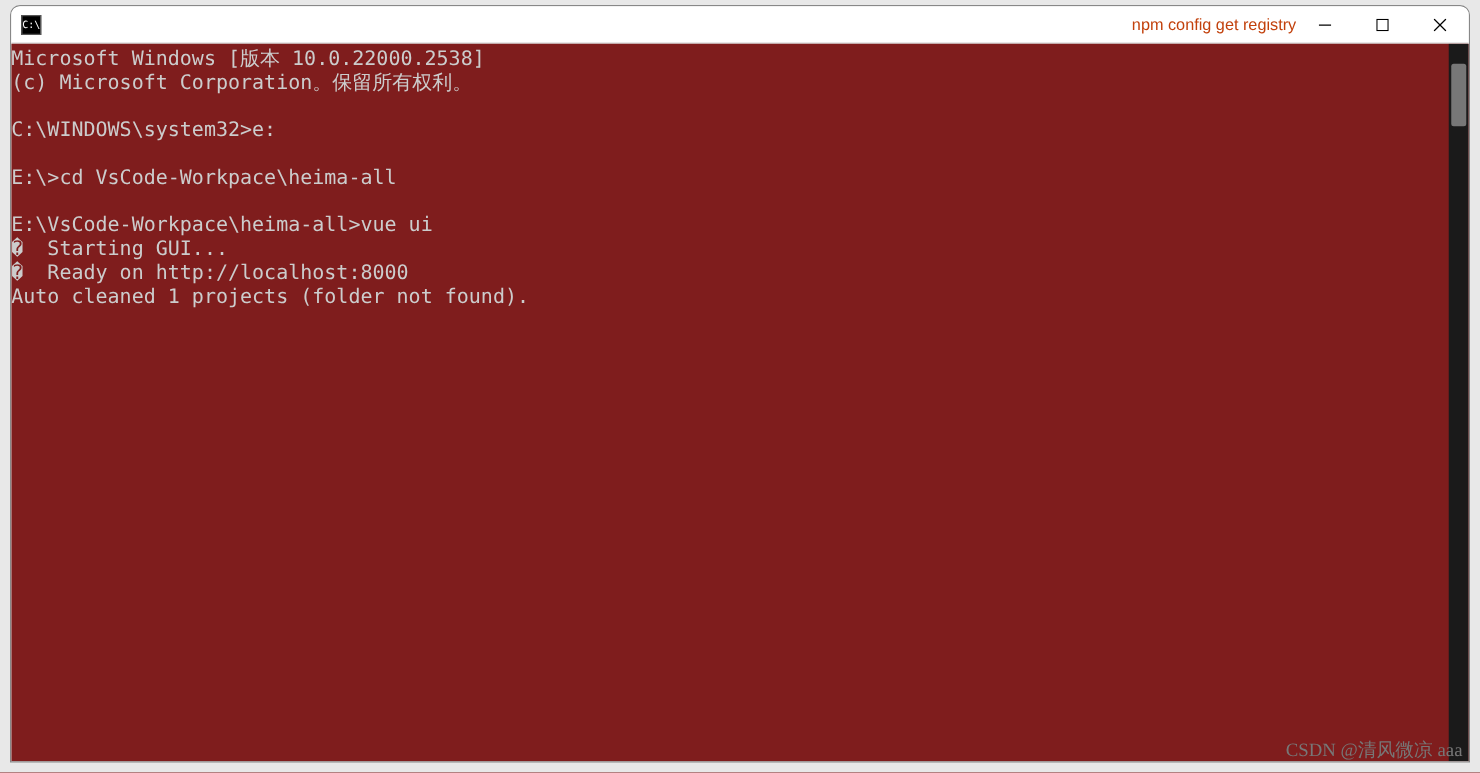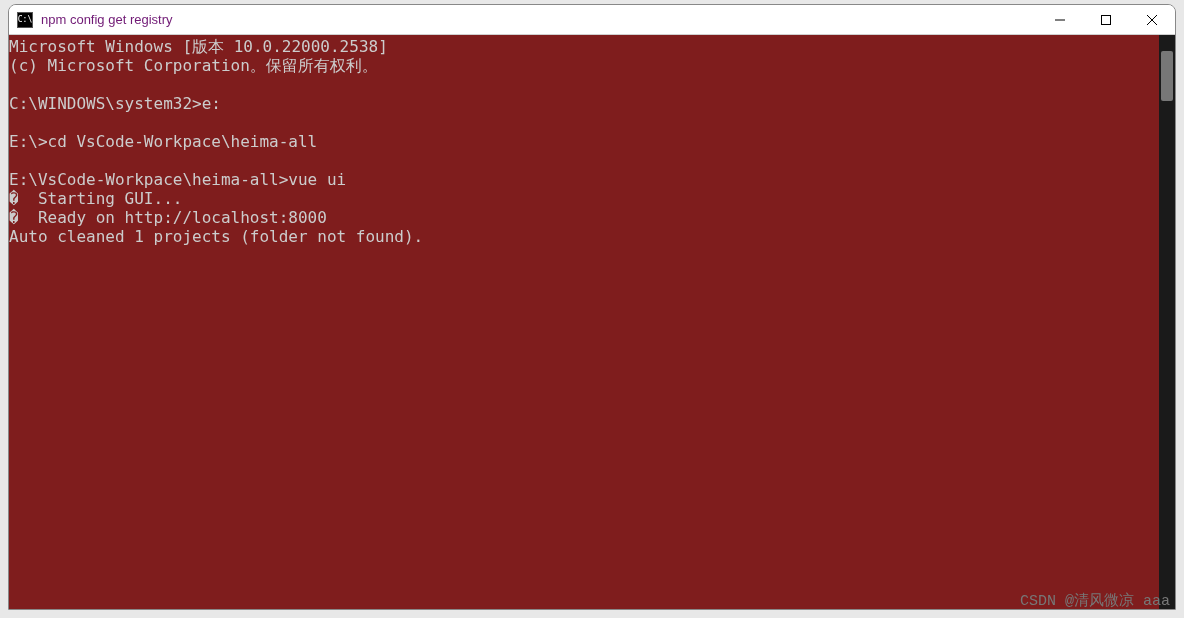--- a/index.html
+++ b/index.html
@@ -41,22 +41,23 @@
       display: flex;
       align-items: center;
       justify-content: center;
       font-size: 8px;
       color: #fff;
       font-family: monospace;
       border: 1px solid #555;
     }
     .titlebar-title {
       font-size: 13px;
-      color: #701a75;
+      color: #c2410c;
       flex: 1;
+      text-align: right;
     }
     .titlebar-controls {
       display: flex;
       height: 100%;
     }
     .titlebar-btn {
       width: 46px;
       height: 100%;
       display: flex;
       align-items: center;
@@ -96,21 +97,21 @@
       height: 50px;
       background: #777;
       border-radius: 2px;
     }
     .watermark {
       position: absolute;
       bottom: 8px;
       right: 14px;
       font-size: 15px;
       color: #777;
-      font-family: Liberation Mono, monospace;
+      font-family: Liberation Serif, serif;
       z-index: 10;
     }
   </style>
 </head>
 <body>
 
 <div class="window">
   <div class="titlebar">
     <div class="titlebar-icon">C:\</div>
     <div class="titlebar-title">npm config get registry</div>

